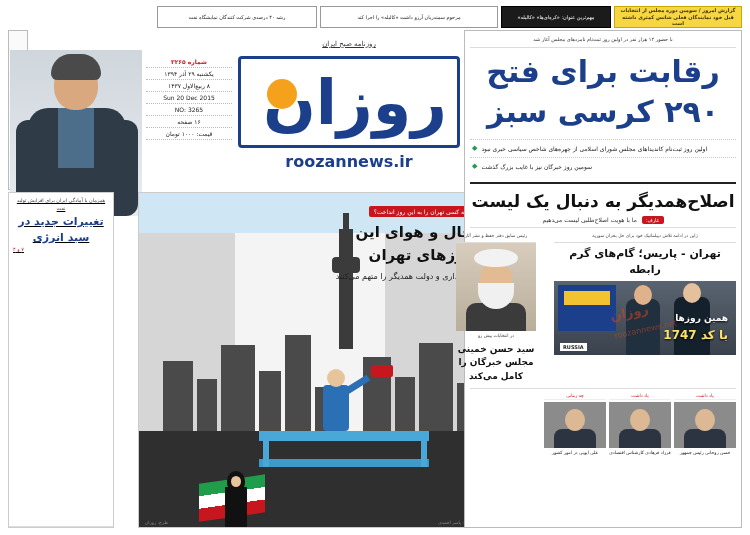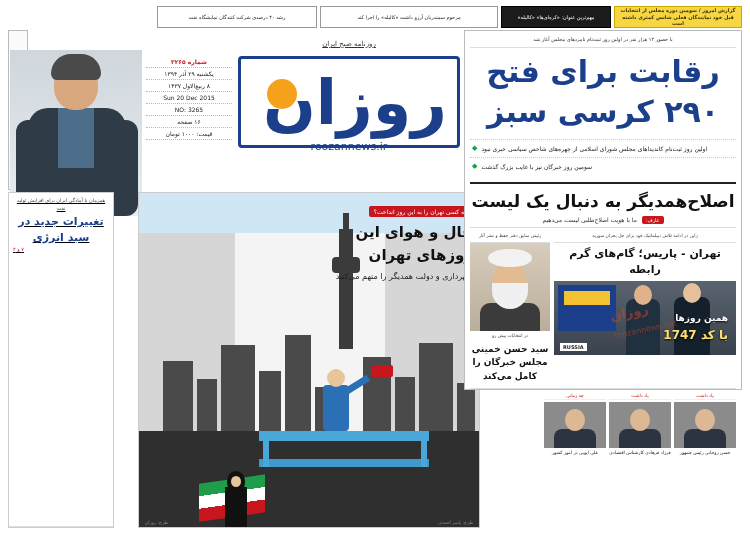--- a/index.html
+++ b/index.html
@@ -63,22 +63,22 @@
   }
   .logo-sun{
     position:absolute;left:26px;top:20px;width:30px;height:30px;border-radius:50%;
     background:#f5a11b;
   }
   .logo-sub{
     position:absolute;right:0;top:6px;width:222px;text-align:center;
     font-size:7px;color:#333;direction:rtl;text-decoration:underline;
   }
   .logo-site{
-    position:absolute;right:0;top:106px;width:222px;text-align:center;
-    font-size:11px;font-weight:normal;color:#1b3f8b;direction:ltr;
+    position:absolute;right:0;top:118px;width:222px;text-align:center;
+    font-size:16px;font-weight:bold;color:#1b3f8b;direction:ltr;
   }
 
   .meta-col{
     position:absolute;right:228px;top:26px;width:86px;
     direction:rtl;text-align:center;
   }
   .meta-line{
     font-size:6px;color:#222;padding:2px 0;border-bottom:1px dotted #bbb;
   }
   .meta-red{color:#c7161d;font-weight:bold;}
@@ -151,21 +151,21 @@
     display:inline-block;background:#c7161d;color:#fff;font-size:6px;
     padding:2px 5px;border-radius:2px;margin-bottom:4px;
   }
   .ac-title{font-size:15px;font-weight:bold;color:#111;line-height:1.5;}
   .ac-sub{font-size:8px;color:#222;line-height:1.6;margin-top:5px;}
   .art-credit{position:absolute;left:6px;bottom:2px;font-size:4.5px;color:#888;direction:rtl;}
   .art-credit2{position:absolute;right:6px;bottom:2px;font-size:4.5px;color:#888;direction:rtl;}
 
   
   .rightcol{
-    position:absolute;left:464px;top:30px;width:278px;height:360px;
+    position:absolute;left:464px;top:30px;width:278px;height:498px;
     border:1px solid #bbb;box-sizing:border-box;background:#fff;padding:5px;
   }
   .rc-top-kicker{
     font-size:5px;color:#333;direction:rtl;text-align:center;
     border-bottom:1px solid #ddd;padding-bottom:3px;margin-bottom:4px;line-height:1.5;
   }
   .rc-head{
     direction:rtl;text-align:center;color:#1b3f8b;font-weight:bold;
     font-size:30px;line-height:1.35;letter-spacing:-1px;
   }
@@ -181,21 +181,21 @@
     direction:rtl;text-align:center;color:#111;font-weight:bold;
     font-size:17px;line-height:1.4;margin-top:6px;border-top:2px solid #222;padding-top:6px;
   }
   .rc-sub-cap{
     direction:rtl;text-align:center;font-size:6px;color:#333;margin-top:3px;
     border-bottom:1px solid #ddd;padding-bottom:4px;
   }
   .rc-sub-cap .tag{background:#c7161d;color:#fff;padding:1px 4px;border-radius:2px;margin-left:3px;font-size:5px;}
 
   .rc-mid{
-    display:flex;flex-direction:row-reverse;gap:4px;margin-top:5px;
+    display:flex;flex-direction:row-reverse;gap:18px;margin-top:5px;
   }
   .rc-mid-left{width:182px;}
   .rc-mid-right{width:80px;}
   .mid-kicker{font-size:4.5px;color:#444;direction:rtl;text-align:center;border-bottom:1px solid #ddd;padding-bottom:2px;line-height:1.5;}
   .mid-title{direction:rtl;text-align:center;font-size:11px;font-weight:bold;color:#111;margin:3px 0;line-height:1.45;}
   .photo-diplo{
     position:relative;width:182px;height:74px;background:#4a5560;overflow:hidden;margin-top:2px;
   }
   .pd-bg{position:absolute;inset:0;background:linear-gradient(#5a6470,#39424c);}
   .pd-flagpanel{position:absolute;left:4px;top:4px;width:58px;height:46px;background:#1b3f8b;}

